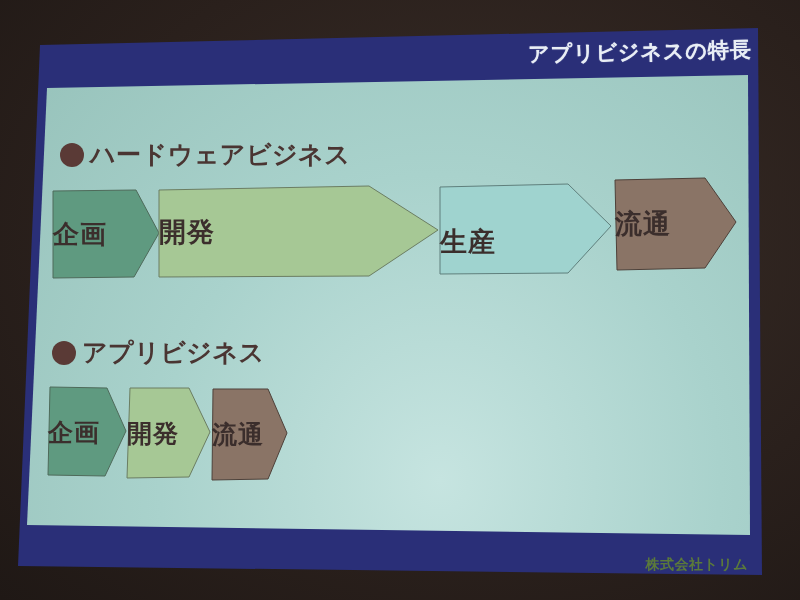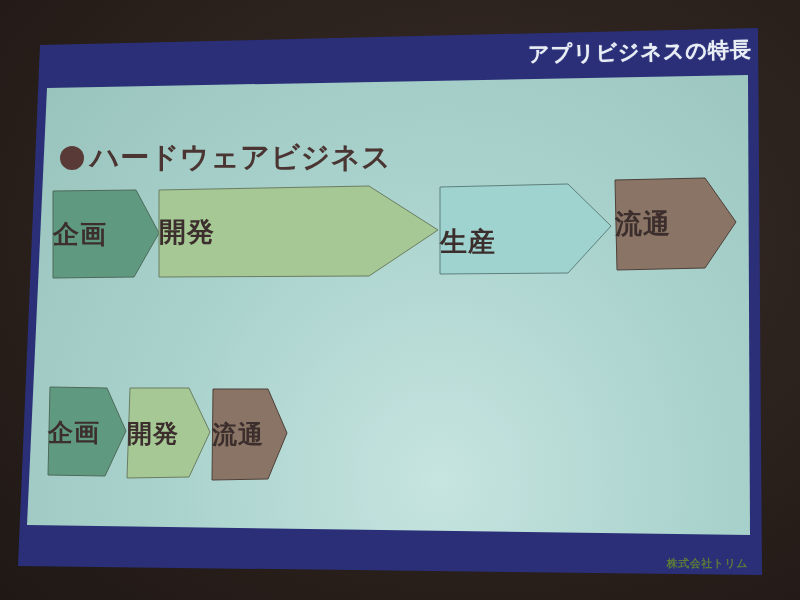--- a/index.html
+++ b/index.html
@@ -23,24 +23,24 @@
       clip-path: polygon(47px 88px, 748px 75px, 750px 535px, 27px 525px);
     }
     .title {
       position: absolute; right: 48px; top: 38px;
       color: #e9eef5; font-weight: bold; font-size: 21px; letter-spacing: 1px;
       transform: rotate(-1.2deg);
       text-shadow: 0 0 1px #c0c8e0;
     }
     .footer {
       position: absolute; right: 52px; top: 556px;
-      color: #5b7a3a; font-weight: bold; font-size: 11px; letter-spacing: 0.5px; text-align: right;
+      color: #5b7a3a; font-weight: bold; font-size: 14px; letter-spacing: 0.5px; text-align: right;
     }
     .heading {
-      position: absolute; color: #4a3532; font-weight: bold; font-size: 29px;
+      position: absolute; color: #4a3532; font-weight: bold; font-size: 25px;
       display: flex; align-items: center; letter-spacing: 0.5px;
     }
     .bullet {
       display: inline-block; width: 24px; height: 24px; border-radius: 50%;
       background: #5a3a36; margin-right: 6px;
     }
     .arrow {
       position: absolute; display: flex; align-items: center; justify-content: flex-start;
       color: #3b2e2c; font-weight: bold; letter-spacing: 1px;
     }
@@ -83,20 +83,24 @@
     <span style="margin-right:22px;margin-top:25px;">生産</span>
   </div>
 
   <div class="arrow" style="left:615px; top:178px; width:122px; height:92px; font-size:27px;">
     <svg viewBox="0 0 122 92" preserveAspectRatio="none">
         <polygon points="0,2 90,0 121,44 90,90 2,92" fill="#8a7466" stroke="#4e413a" stroke-width="1"></polygon>
       </svg>
     <span style="margin-right:18px;">流通</span>
   </div>
 
+  <div class="heading" style="left:52px; top:336px;">
+    <span class="bullet"></span>
+    <span>アプリビジネス</span>
+  </div>
 
   <div class="arrow" style="left:48px; top:387px; width:79px; height:90px; font-size:25px;">
     <svg viewBox="0 0 79 90" preserveAspectRatio="none">
         <polygon points="2,0 59,1 78,44 57,89 0,88" fill="#5f9a80" stroke="#4e6a5a" stroke-width="1"></polygon>
       </svg>
     <span style="margin-right:8px;">企画</span>
   </div>
 
   <div class="arrow" style="left:127px; top:388px; width:84px; height:90px; font-size:25px;">
     <svg viewBox="0 0 84 90" preserveAspectRatio="none">

